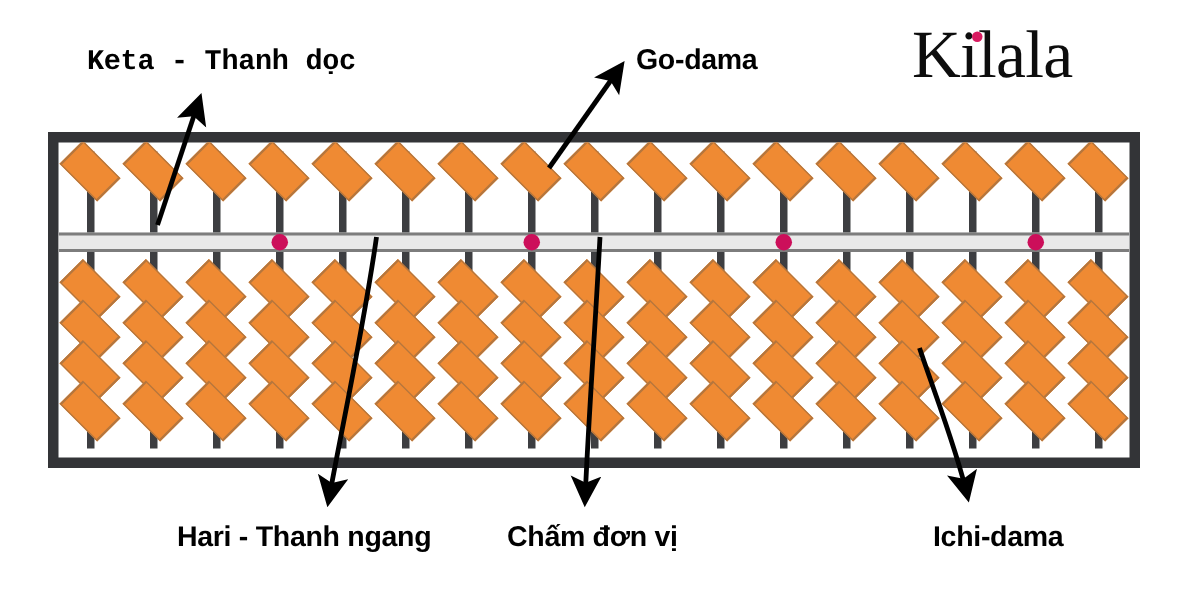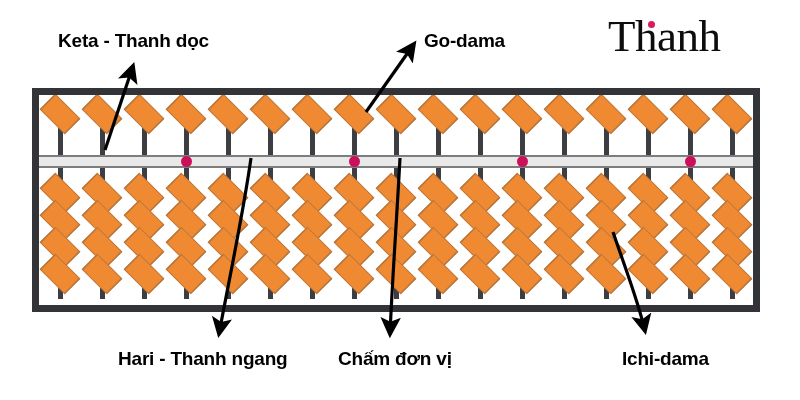--- a/index.html
+++ b/index.html
@@ -18,21 +18,21 @@
   
   .label {
     position: absolute;
     color: #000000;
     font-weight: 700;
     font-size: 19px;
     letter-spacing: -0.2px;
     white-space: nowrap;
     font-family: "Liberation Sans", sans-serif;
   }
-  #label-keta      { left: 58px;  top: 30px; }
+  #label-keta      { left: 58px;  top: 30px; font-family: Liberation Mono, monospace; }
   #label-godama    { left: 424px; top: 30px; }
   #label-hari      { left: 118px; top: 348px; }
   #label-chamdonvi { left: 338px; top: 348px; }
   #label-ichidama  { left: 622px; top: 348px; }
 
   
   #logo {
     position: absolute;
     left: 608px;
     top: 8px;
@@ -142,21 +142,21 @@
     top: 0;
     width: 800px;
     height: 400px;
     pointer-events: none;
   }
 </style>
 </head>
 <body>
 
 <div id="logo">
-  <div id="logo-text">Thanh</div>
+  <div id="logo-text">Kilala</div>
   <div id="logo-dot"></div>
 </div>
 
 <div class="label" id="label-keta">Keta - Thanh dọc</div>
 <div class="label" id="label-godama">Go-dama</div>
 <div class="label" id="label-hari">Hari - Thanh ngang</div>
 <div class="label" id="label-chamdonvi">Chấm đơn vị</div>
 <div class="label" id="label-ichidama">Ichi-dama</div>
 
 <div id="abacus-frame">

